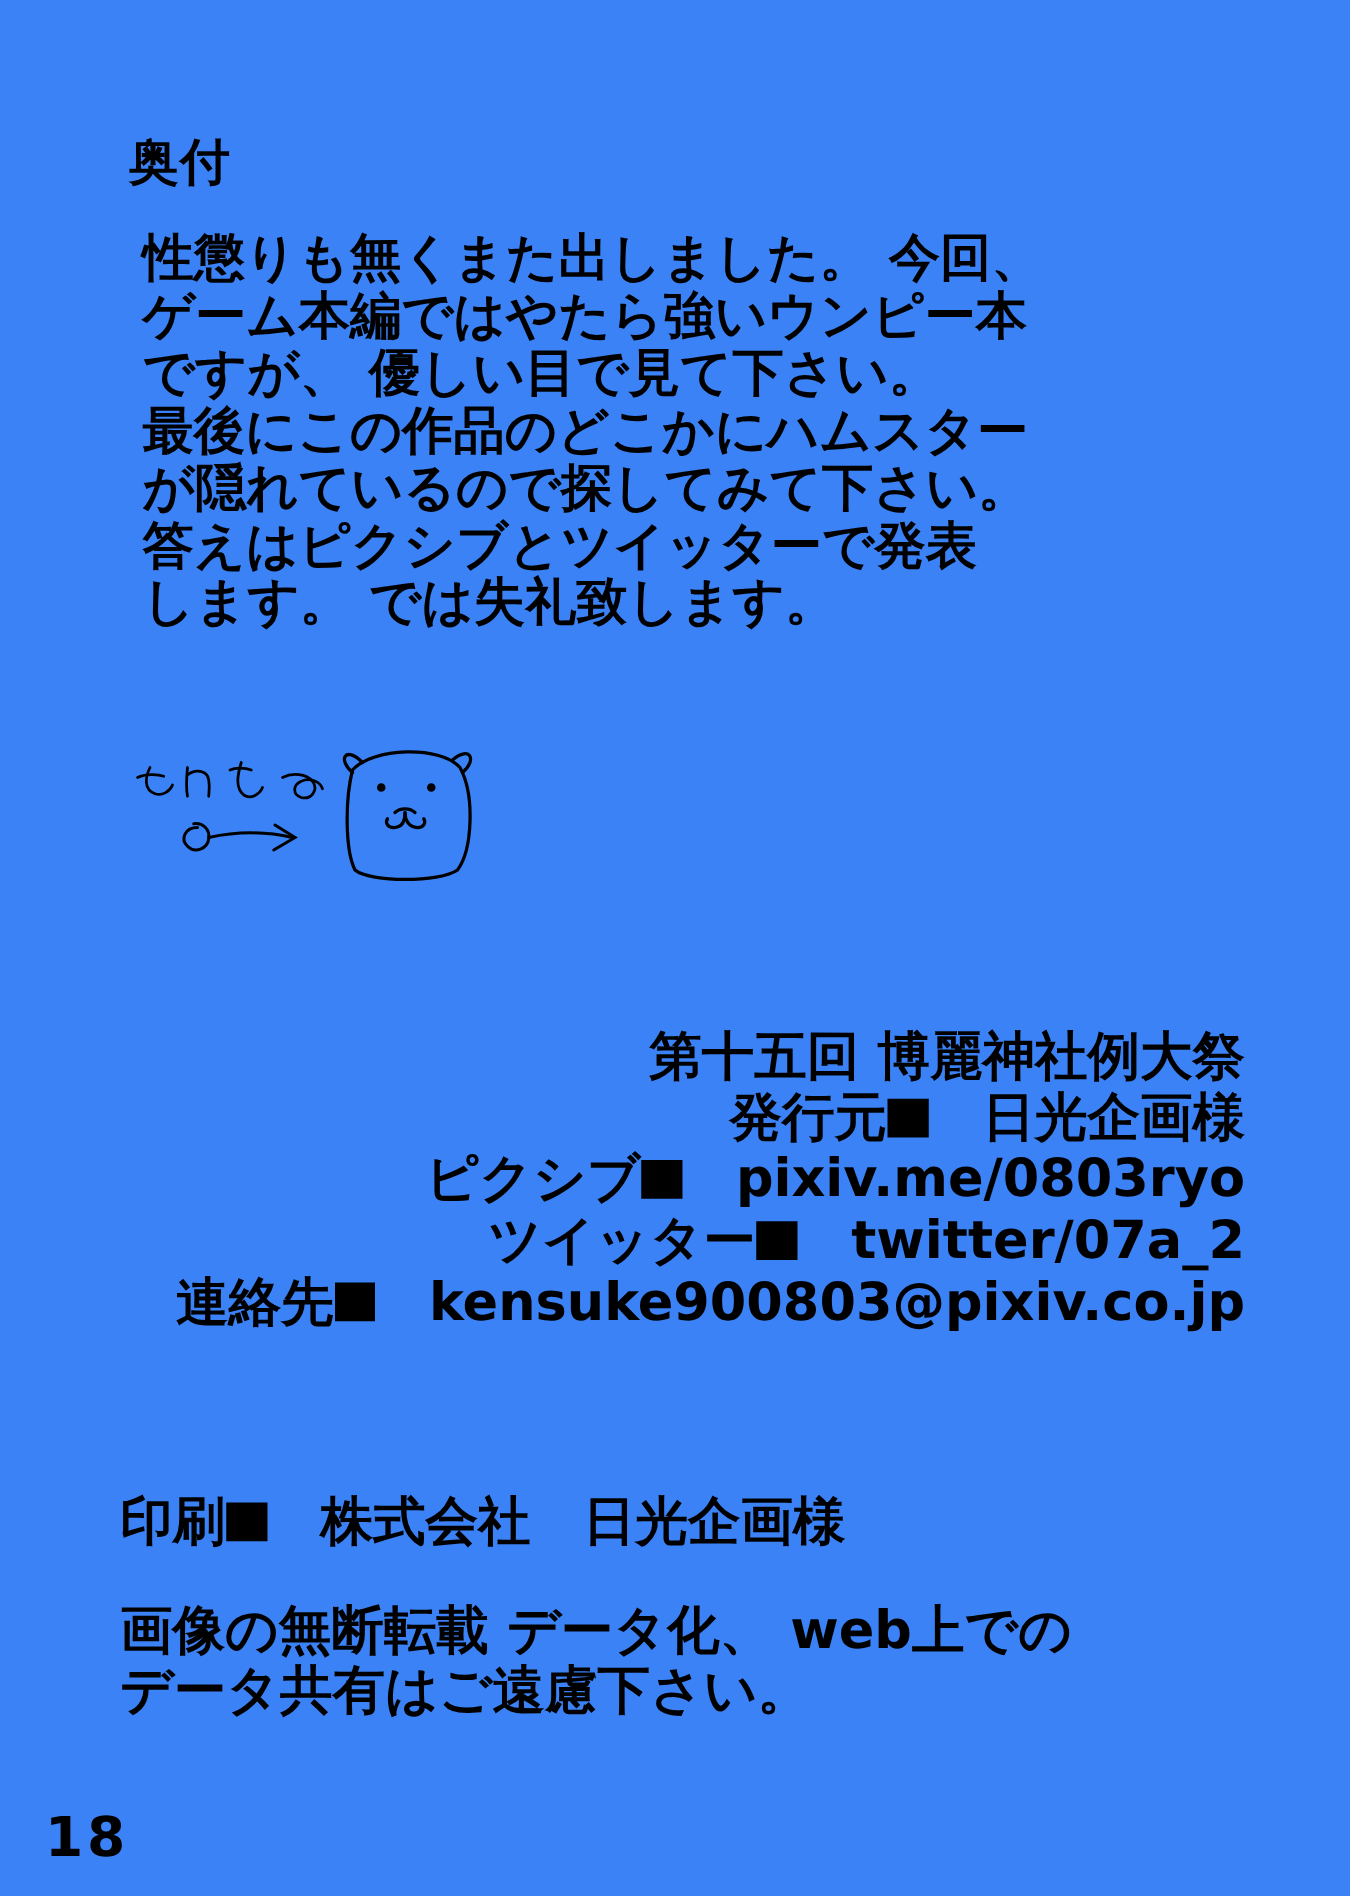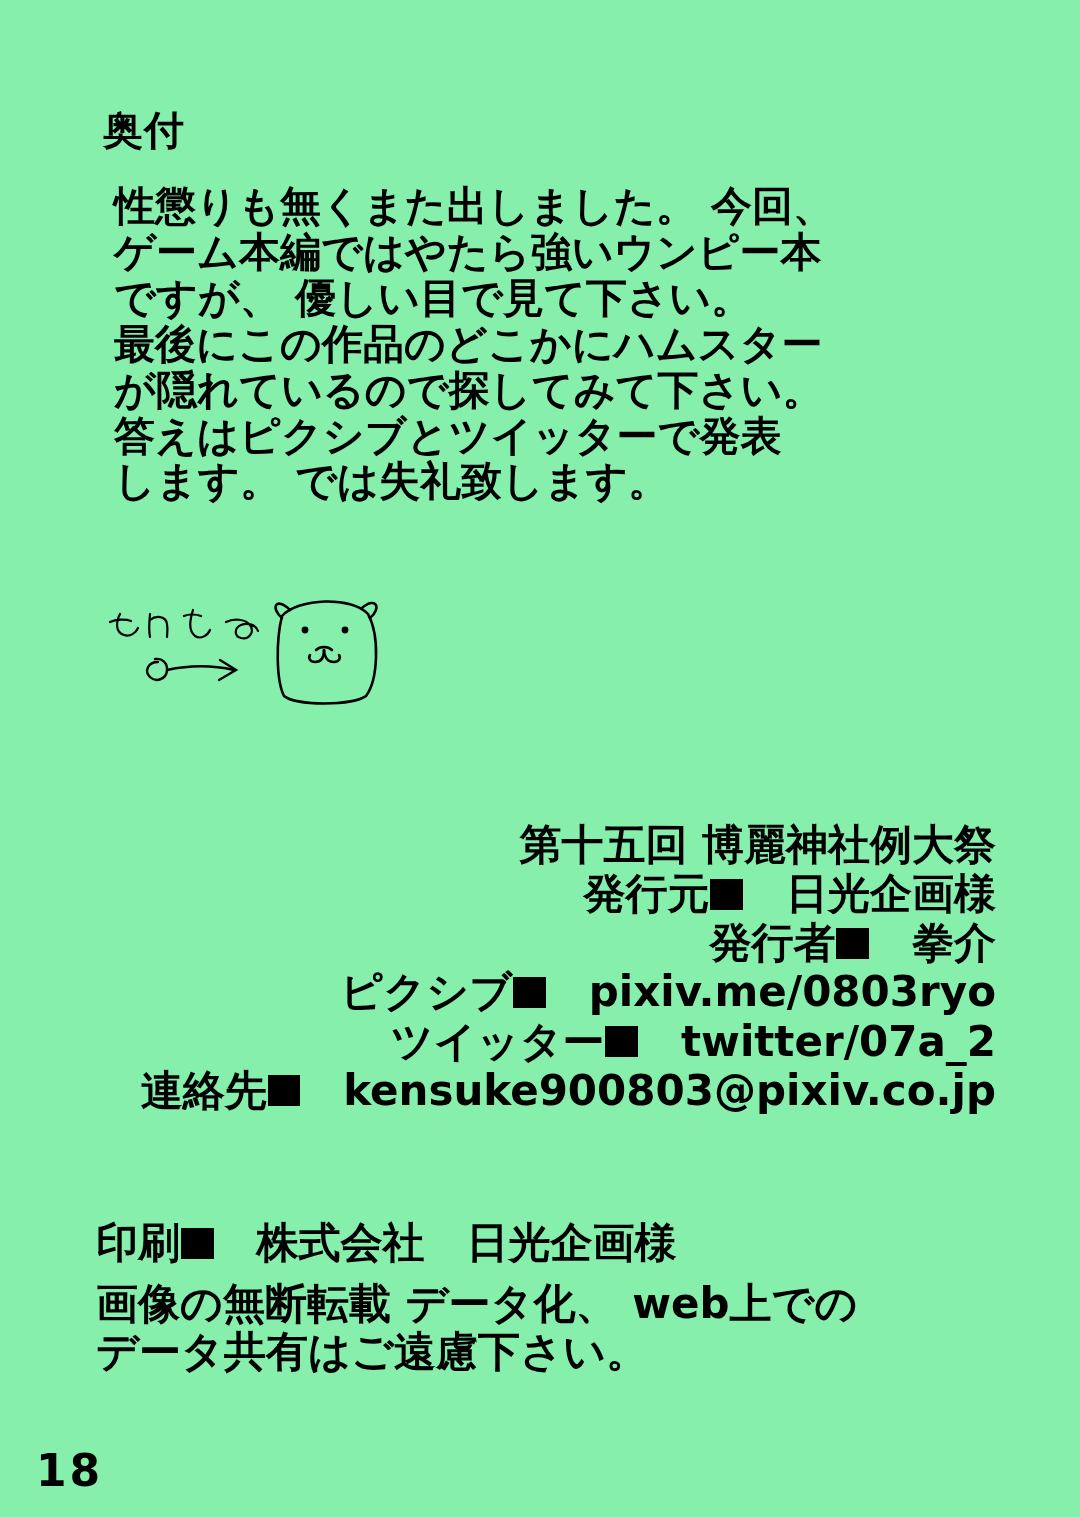--- a/index.html
+++ b/index.html
@@ -11,21 +11,21 @@
     width: 1080px;
     height: 1517px;
     position: relative;
     font-family: "DejaVu Sans", sans-serif;
     color: #000000;
     overflow: hidden;
   }
   .page {
     position: absolute;
     inset: 0;
-    background: #86efac;
+    background: #3b82f6;
   }
   .colophon-heading {
     position: absolute;
     left: 103px;
     top: 108px;
     font-size: 40px;
     font-weight: 700;
     letter-spacing: 1px;
     line-height: 1.1;
   }
@@ -68,21 +68,21 @@
     display: inline-block;
     width: 0.78em;
     height: 0.74em;
     background: #000;
     vertical-align: -0.04em;
     margin: 0 0.02em;
   }
   .print-line {
     position: absolute;
     left: 96px;
-    top: 1218px;
+    top: 1192px;
     font-size: 42px;
     font-weight: 700;
     line-height: 1.17;
     white-space: pre;
   }
   .notice {
     position: absolute;
     left: 96px;
     top: 1280px;
     width: 900px;
@@ -146,21 +146,20 @@
       </g>
     </svg>
   </div>
 
   <div class="credits">
     <div class="line">第十五回 博麗神社例大祭</div>
 
 
     <div class="line"><span>発行元</span><span class="block-mark"></span>　<span>日光企画様</span></div>
 
-    <div class="line"><span>発行者</span><span class="block-mark"></span>　<span>拳介</span></div>
 
 
     <div class="line"><span>ピクシブ</span><span class="block-mark"></span>　<span>pixiv.me/0803ryo</span></div>
 
     <div class="line"><span>ツイッター</span><span class="block-mark"></span>　<span>twitter/07a_2</span></div>
 
     <div class="line"><span>連絡先</span><span class="block-mark"></span>　<span>kensuke900803@pixiv.co.jp</span></div>
   </div>
 
   <div class="print-line"><span>印刷</span><span class="block-mark"></span>　<span>株式会社　日光企画様</span></div>

